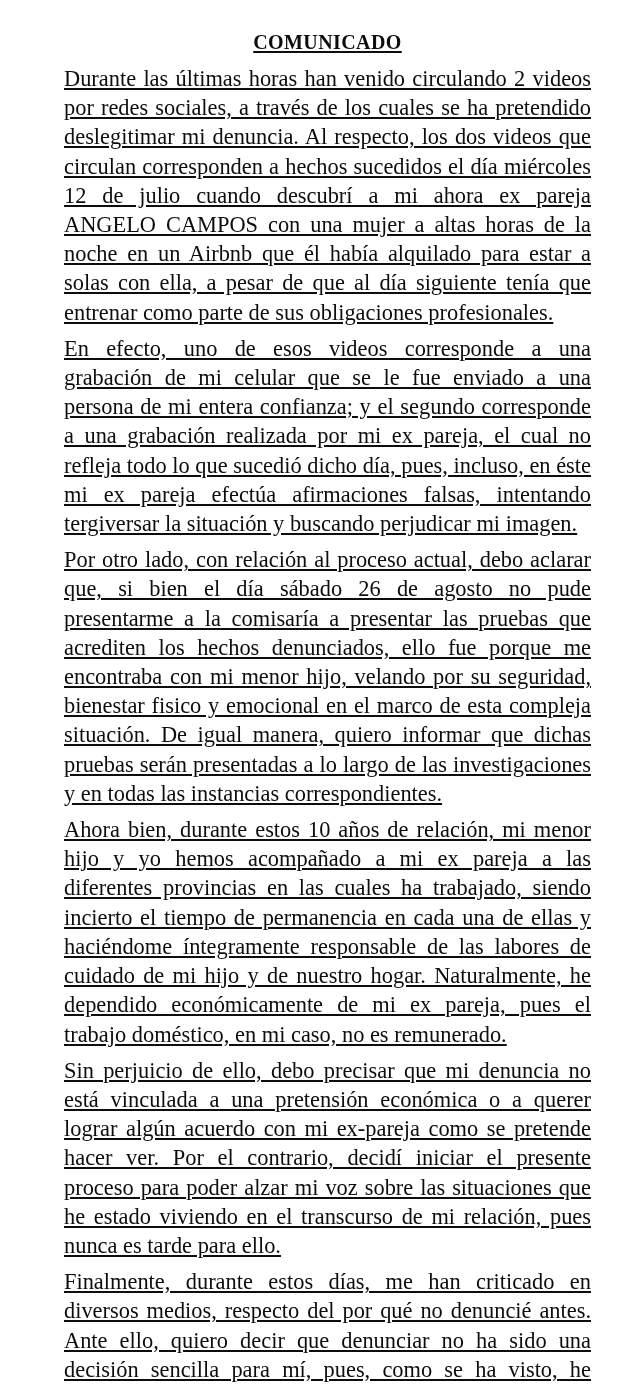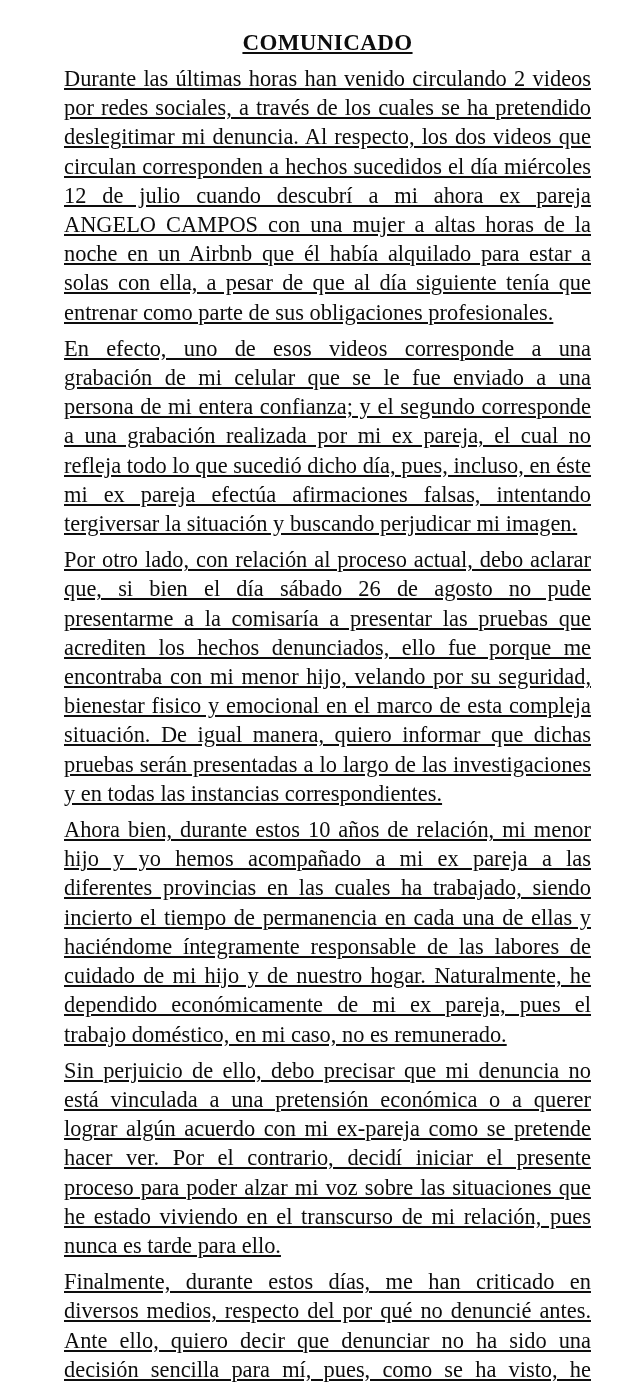--- a/index.html
+++ b/index.html
@@ -20,21 +20,21 @@
     box-sizing: border-box;
     width: 640px;
     height: 1386px;
     padding: 28px 42px 0 57px;
     background: #ffffff;
   }
 
   .doc-title {
     text-align: center;
     font-weight: bold;
-    font-size: 23px;
+    font-size: 20px;
     line-height: 29px;
     letter-spacing: 0.4px;
     margin: 0 0 1px 0;
     padding: 0;
   }
   .doc-title .title-text {
     text-decoration: underline;
     text-underline-offset: 2px;
   }
 

